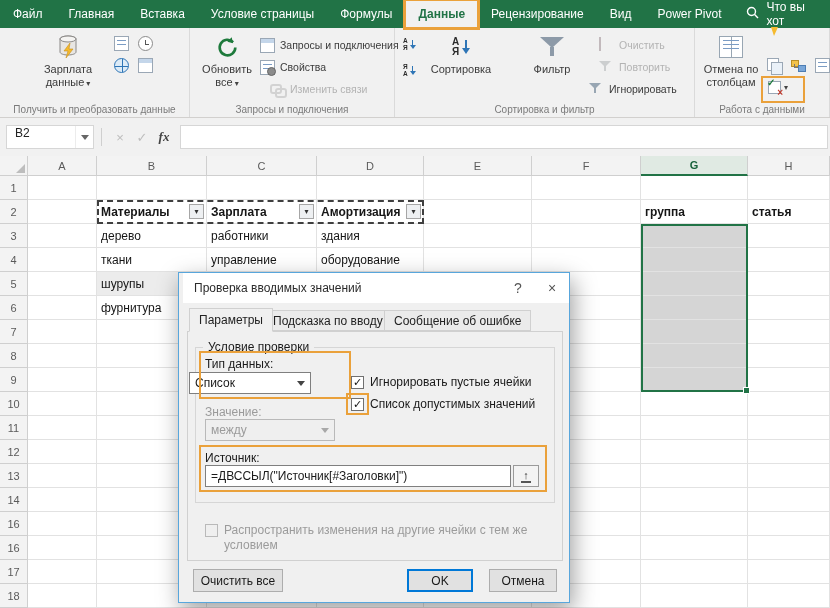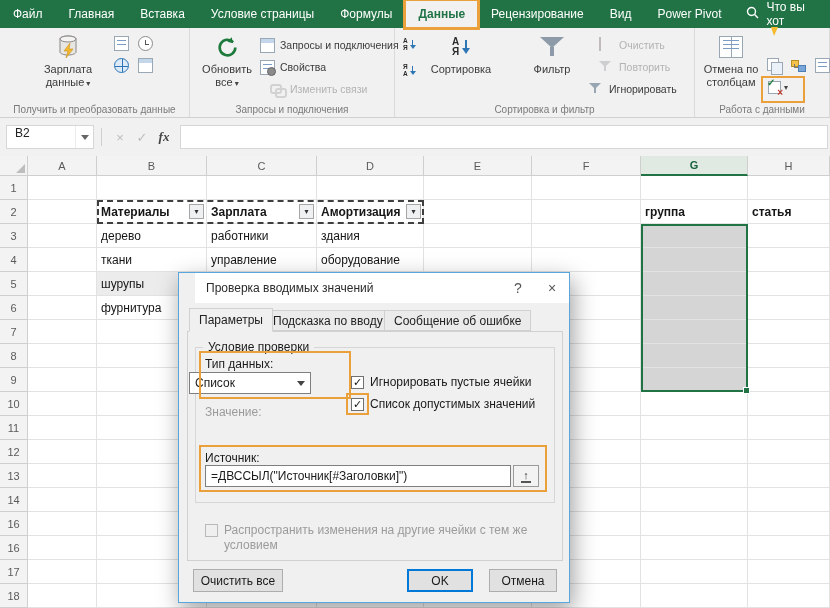--- a/index.html
+++ b/index.html
@@ -109,21 +109,21 @@
   .g-cell.bold .cval{ font-weight:700; }
   .g-cell.shade{ background:#ececec; }
   .g-cell.selrange{ background:#d5d5d5; }
   .filterbtn{ position:absolute; right:2px; top:4px; width:15px; height:15px; background:#eef0f2; border:1px solid #a6a6a6; font-size:8px; color:#333; display:flex; align-items:center; justify-content:center; }
   .sel-overlay{ position:absolute; border:2px solid #217346; z-index:10; pointer-events:none; }
   .fillhandle{ position:absolute; right:-4px; bottom:-4px; width:7px; height:7px; background:#217346; border:1px solid #fff; pointer-events:auto; }
   .dash-overlay{ position:absolute; border:2px dashed #3f3f3f; z-index:9; pointer-events:none; }
 
   
   .dialog{ position:absolute; left:178px; top:272px; width:392px; height:331px; background:#f0f0f0; border:1px solid #58a6dc; box-shadow:3px 8px 22px rgba(0,0,0,.38); z-index:40; }
-  .dlg-title{ position:absolute; left:16px; top:0; right:0; height:30px; background:#fff; display:flex; align-items:center; }
+  .dlg-title{ position:absolute; left:4px; top:0; right:0; height:30px; background:#fff; display:flex; align-items:center; }
   .dlg-title-text{ padding-left:11px; font-size:12px; color:#2b2b2b; }
   .dlg-tbtns{ margin-left:auto; display:flex; height:100%; }
   .dlg-help,.dlg-close{ width:34px; height:100%; display:flex; align-items:center; justify-content:center; color:#555; font-size:14px; }
   .dtab{ position:absolute; top:37px; height:21px; padding:0 9px; font-size:12px; display:flex; align-items:center; background:#ebebeb; border:1px solid #d0d0d0; color:#222; z-index:2; white-space:nowrap; }
   .dtab.active{ top:35px; height:24px; background:#f0f0f0; border-bottom-color:#f0f0f0; z-index:3; }
   .dpage{ position:absolute; left:8px; top:58px; width:376px; height:230px; background:#f0f0f0; border:1px solid #d0d0d0; z-index:1; }
   .gbox{ position:absolute; left:16px; top:74px; width:360px; height:156px; border:1px solid #d6d6d6; z-index:2; }
   .gbox-lbl{ position:absolute; left:24px; top:67px; background:#f0f0f0; padding:0 5px; font-size:12px; color:#1a1a1a; z-index:3; }
   .dlbl{ position:absolute; font-size:12px; color:#1a1a1a; z-index:4; white-space:nowrap; }
   .dlbl.dis{ color:#9b9b9b;text-align:center; }
@@ -618,20 +618,26 @@
   <div class="dcb" style="left:172px;top:102px">
     <span class="cbox">✓</span>
     <span>Игнорировать пустые ячейки</span>
   </div>
   <div class="dcb" style="left:172px;top:124px">
     <span class="cbox">✓</span>
     <span>Список допустимых значений</span>
   </div>
 
   <span class="dlbl dis" style="left:26px;top:132px">Значение:</span>
+  <div class="combo disabled" style="left:26px;top:146px;width:130px">
+    <span class="combo-val">между</span>
+    <span class="combo-arrow">
+        <span class="tri"></span>
+      </span>
+  </div>
 
   <span class="dlbl" style="left:26px;top:178px">Источник:</span>
   <div class="dinput" style="left:26px;top:192px;width:306px">=ДВССЫЛ("Источник[#Заголовки]")</div>
   <div class="refbtn" style="left:334px;top:192px">
     <span class="ref-ico">↑</span>
   </div>
 
   <div class="dcb dis" style="left:26px;top:250px;width:334px">
     <span class="cbox"></span>
     <span style="white-space:normal;line-height:15px">Распространить изменения на другие ячейки с тем же условием</span>

